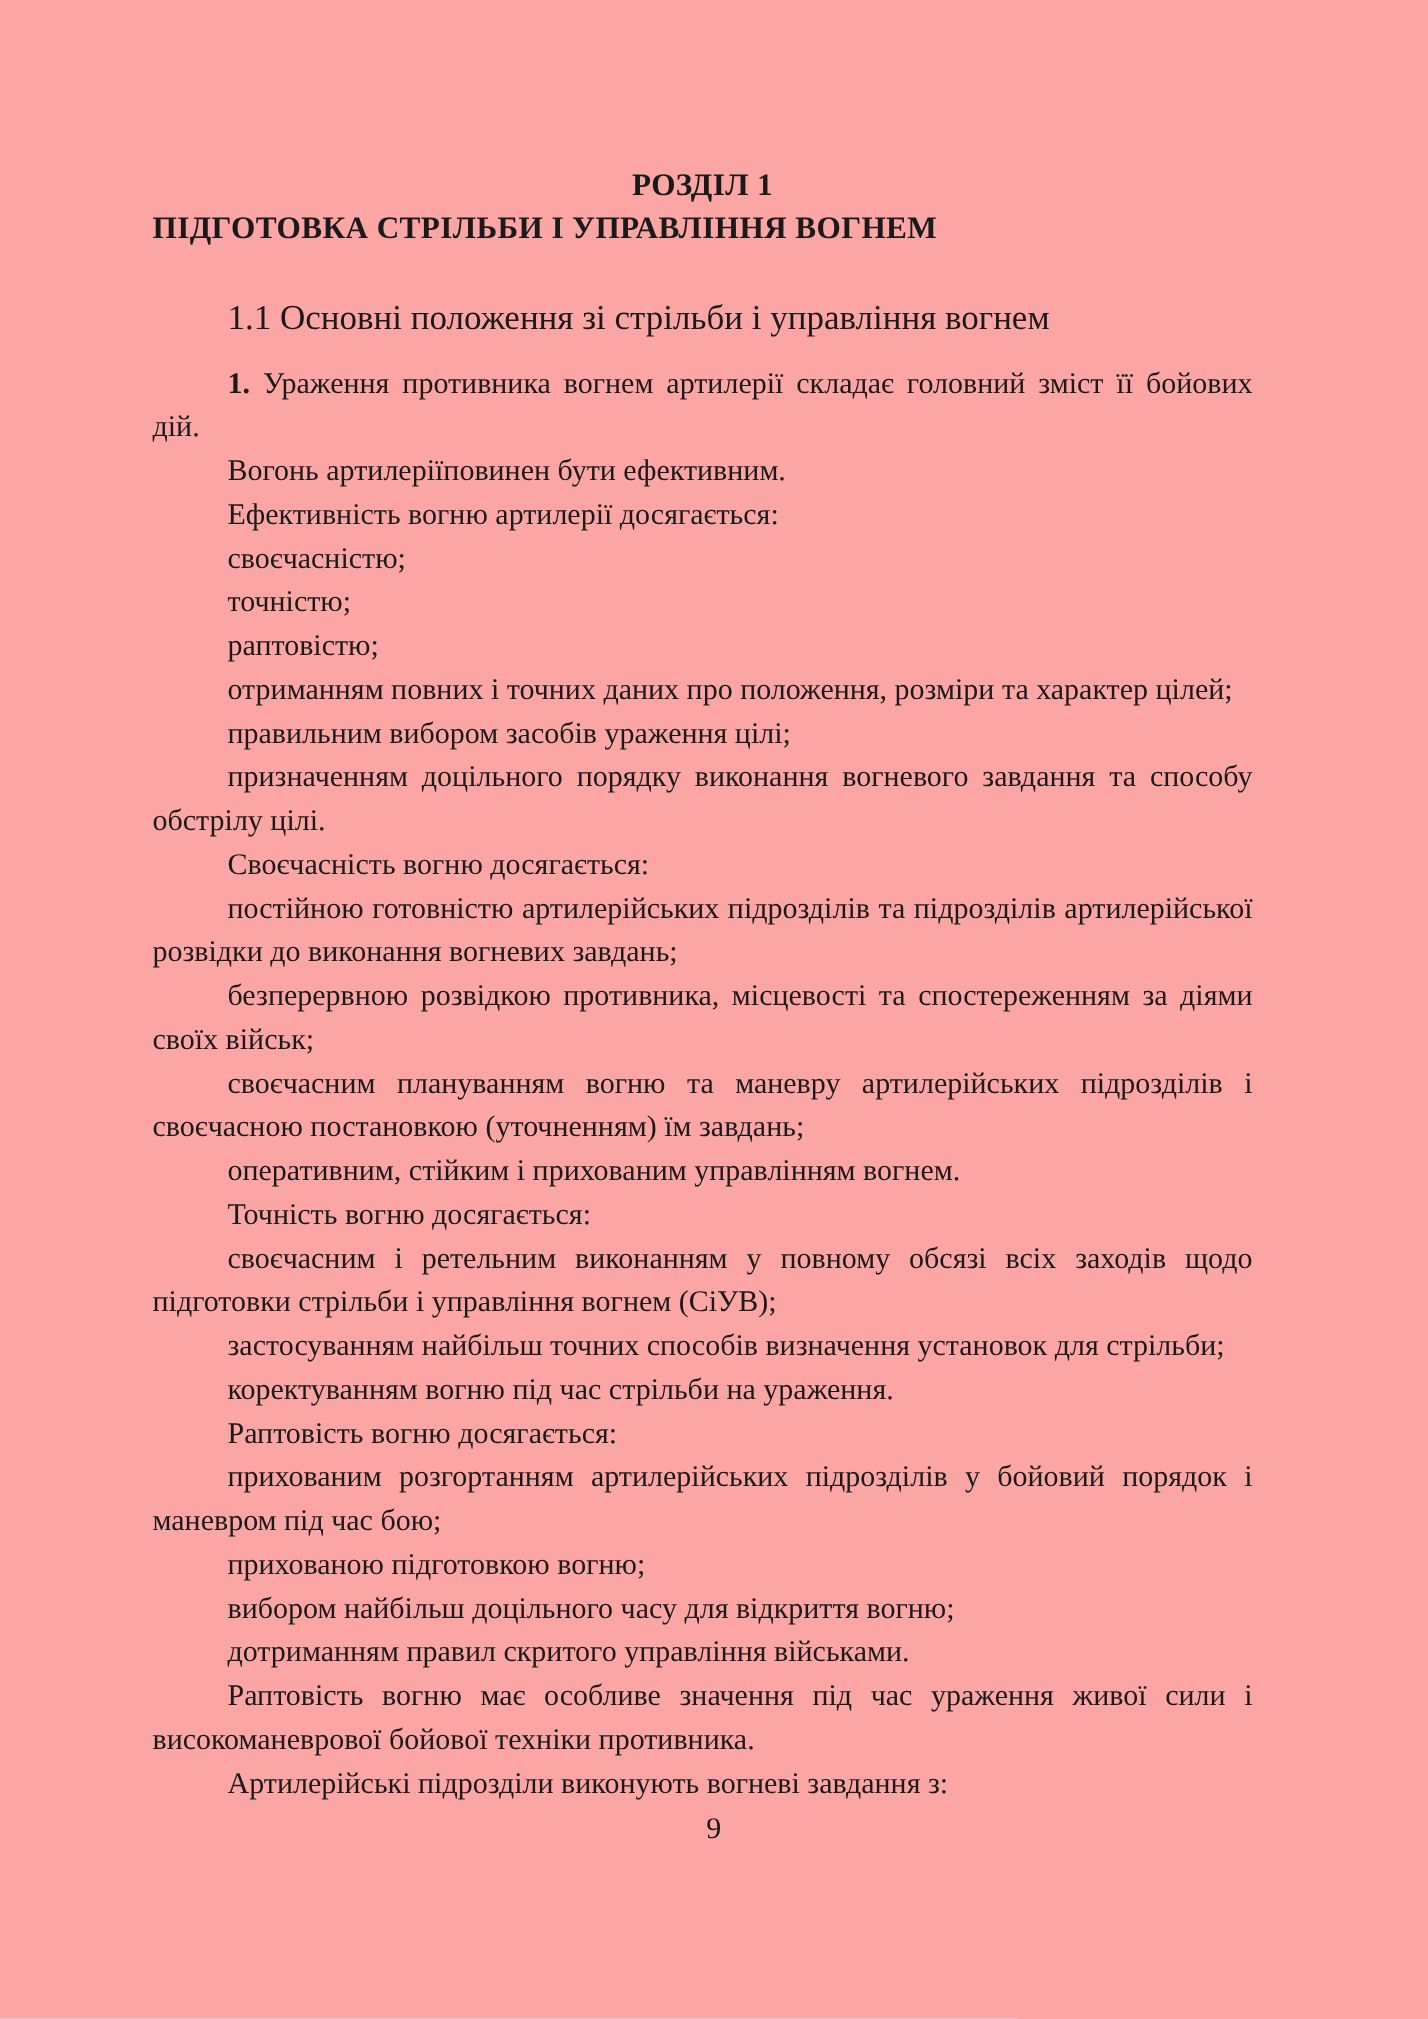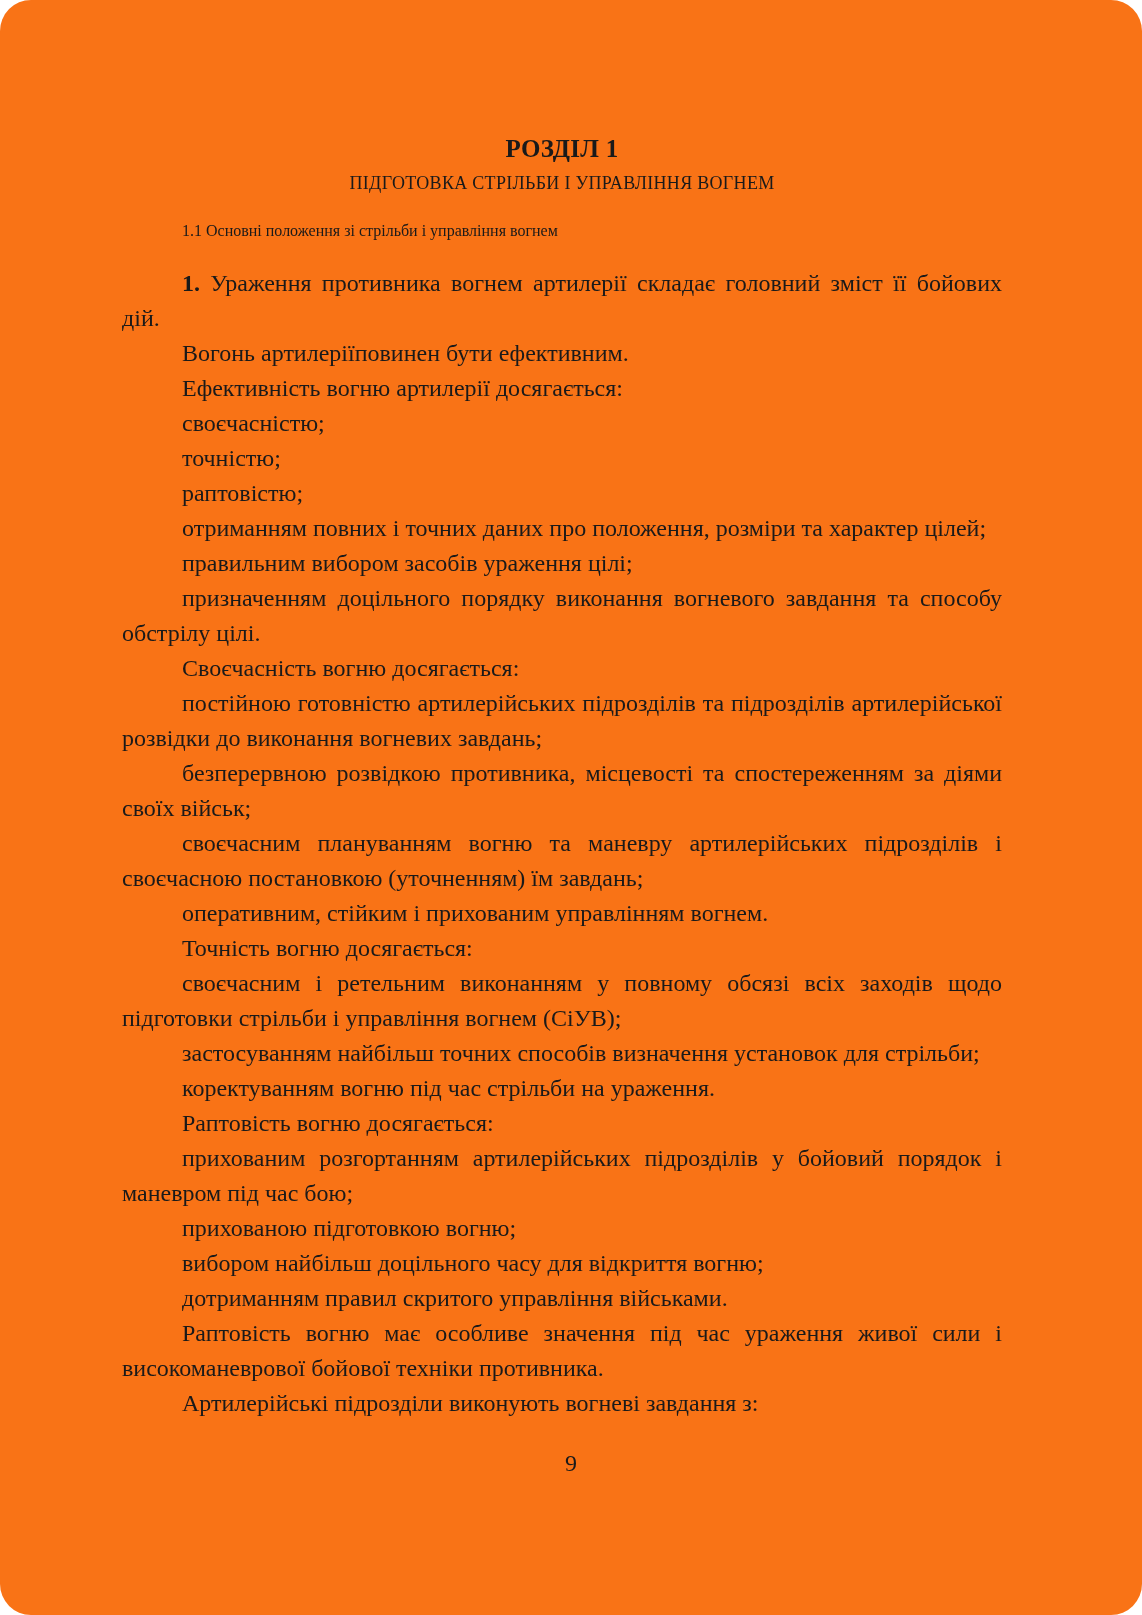--- a/index.html
+++ b/index.html
@@ -12,49 +12,48 @@
     width: 1142px;
     height: 1615px;
     font-family: "Liberation Serif", "DejaVu Serif", serif;
     color: #1a1a1a;
     position: relative;
     overflow: hidden;
   }
   .page {
     position: absolute;
     inset: 0;
-    background: #f97316;
-    border-radius: 31px;
+    background: #fca5a5;
   }
   .content {
     position: absolute;
     left: 122px;
     top: 132px;
     width: 880px;
   }
 
   
   .chapter-line {
     text-align: center;
     font-weight: bold;
     font-size: 25px;
     line-height: 34px;
     letter-spacing: 0.3px;
   }
   .chapter-title {
-    text-align: center;
-    font-weight: normal;
-    font-size: 18px;
+    text-align: left;
+    font-weight: bold;
+    font-size: 25px;
     line-height: 34px;
     letter-spacing: 0.3px;
   }
   .section-heading {
-    font-size: 16px;
+    font-size: 28px;
     line-height: 34px;
-    margin-top: 14px;
+    margin-top: 38px;
     text-indent: 60px;
   }
 
   
   .block {
     margin-top: 18px;
   }
   p.para {
     margin: 0;
     font-size: 24px;

